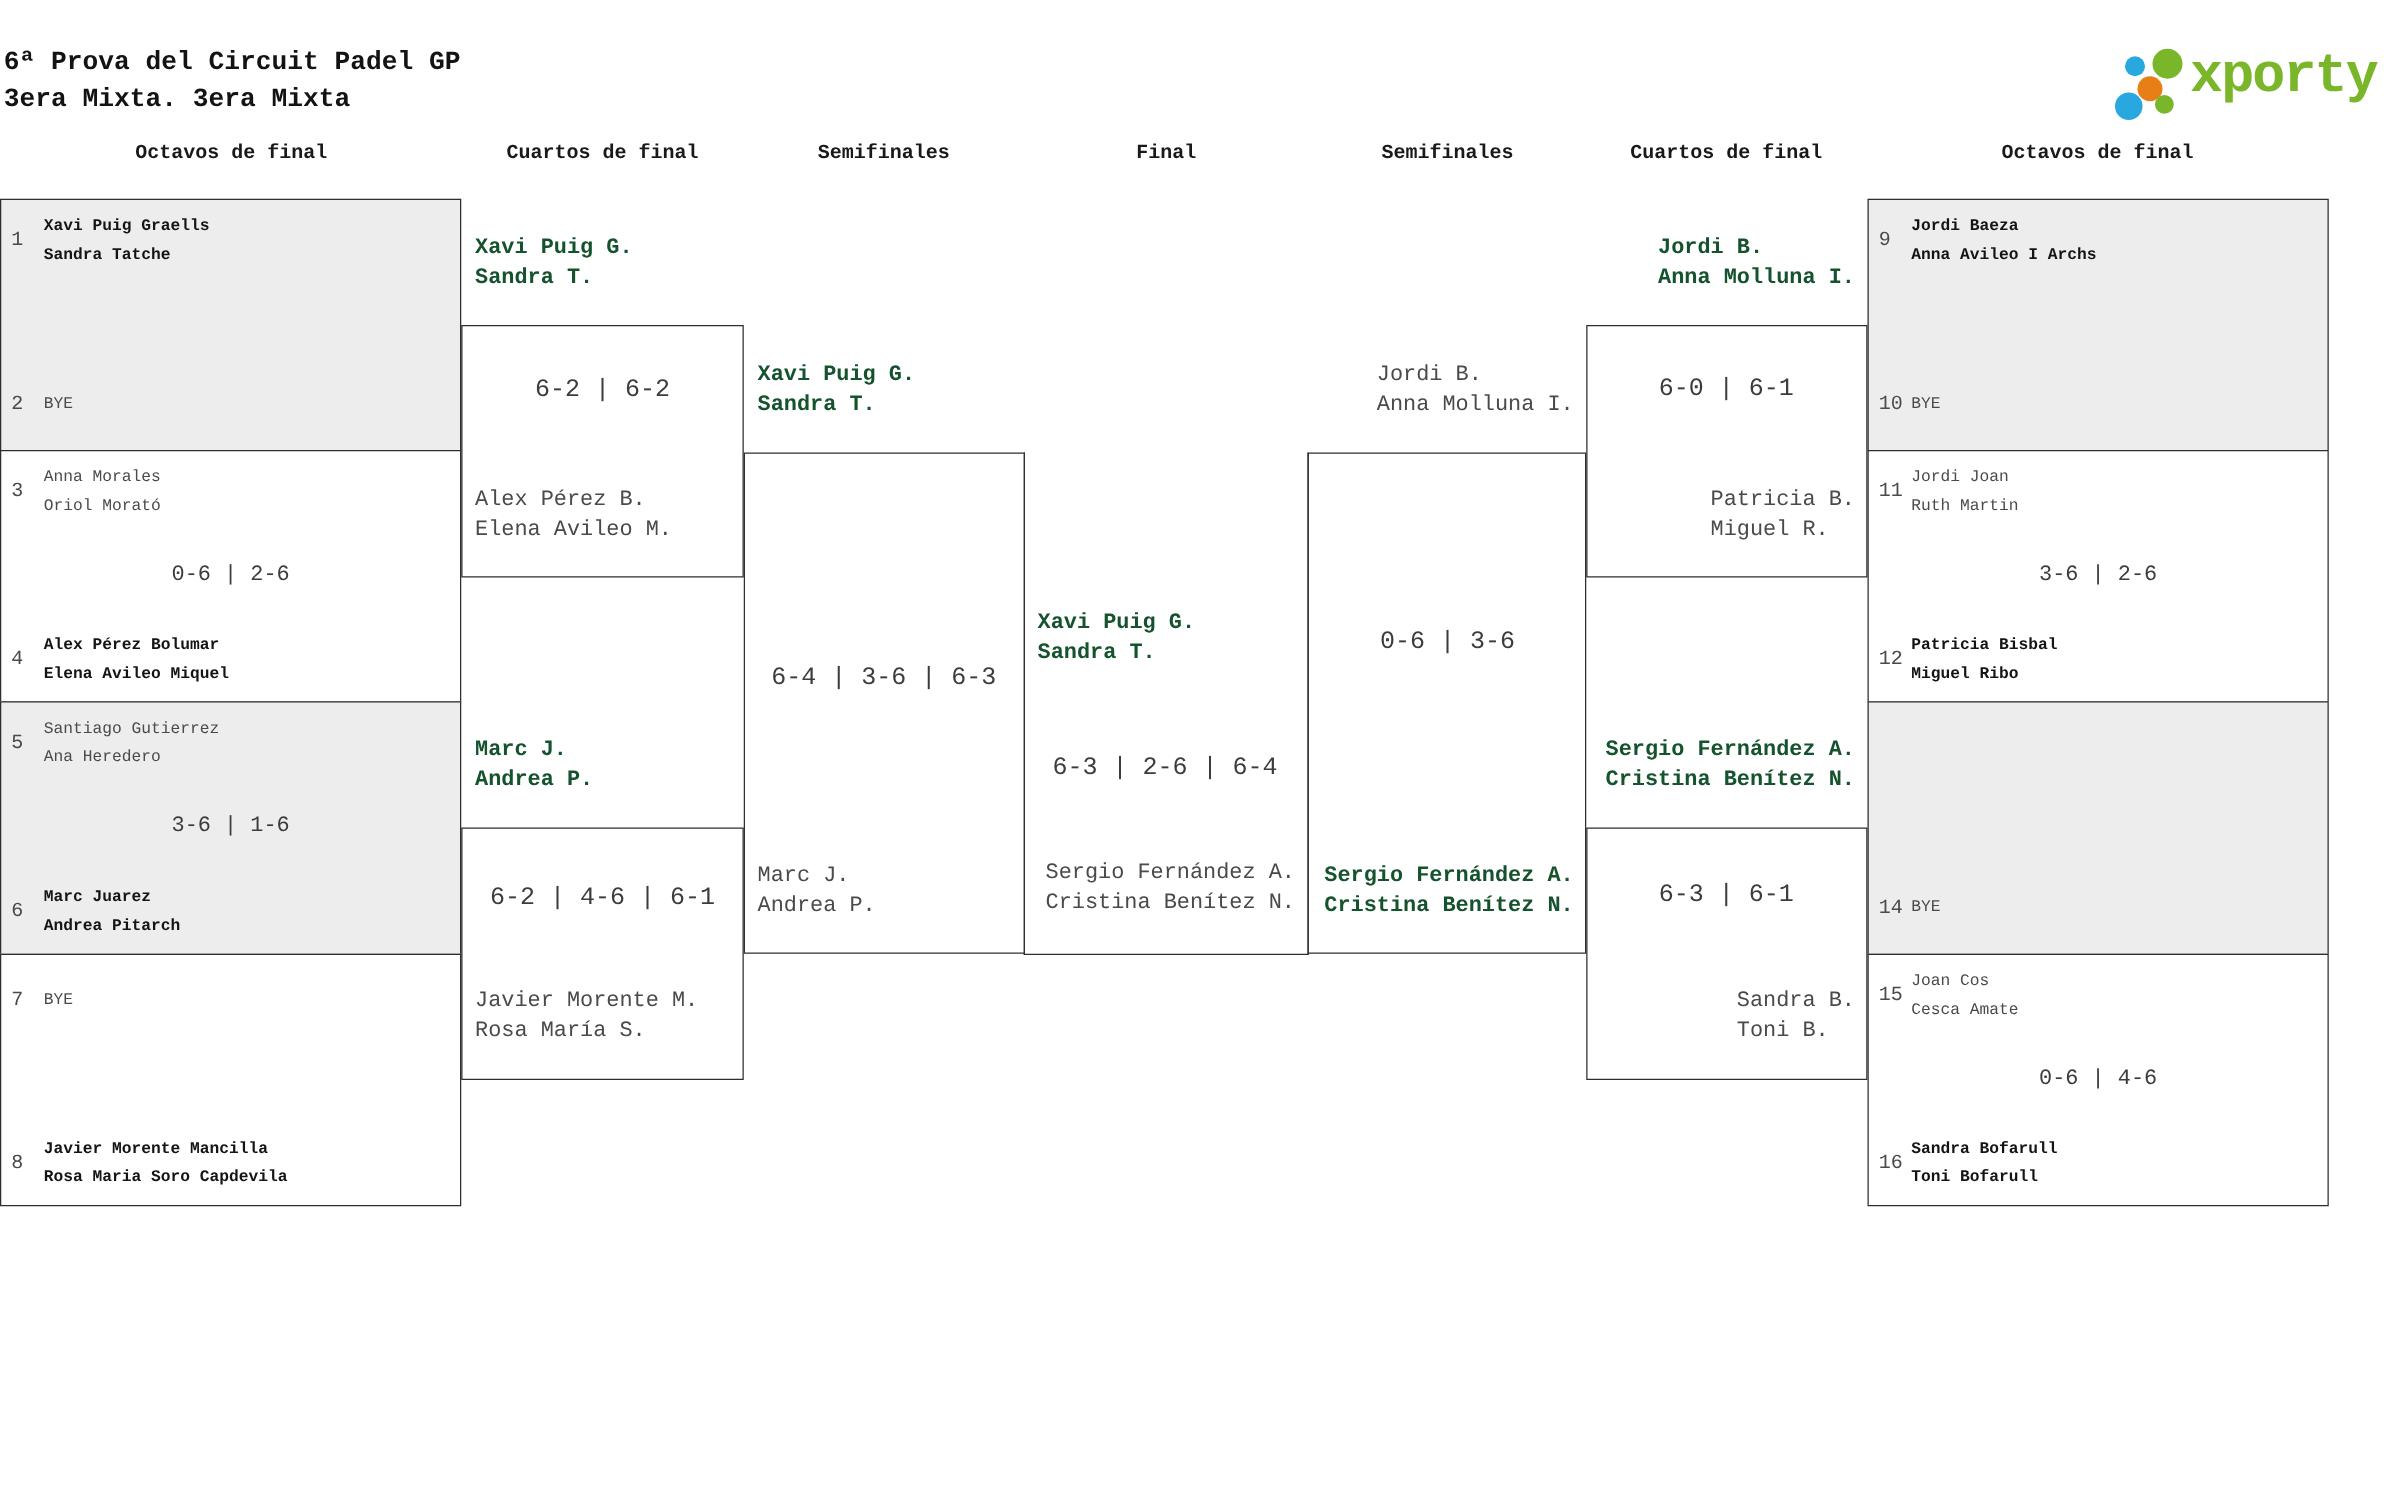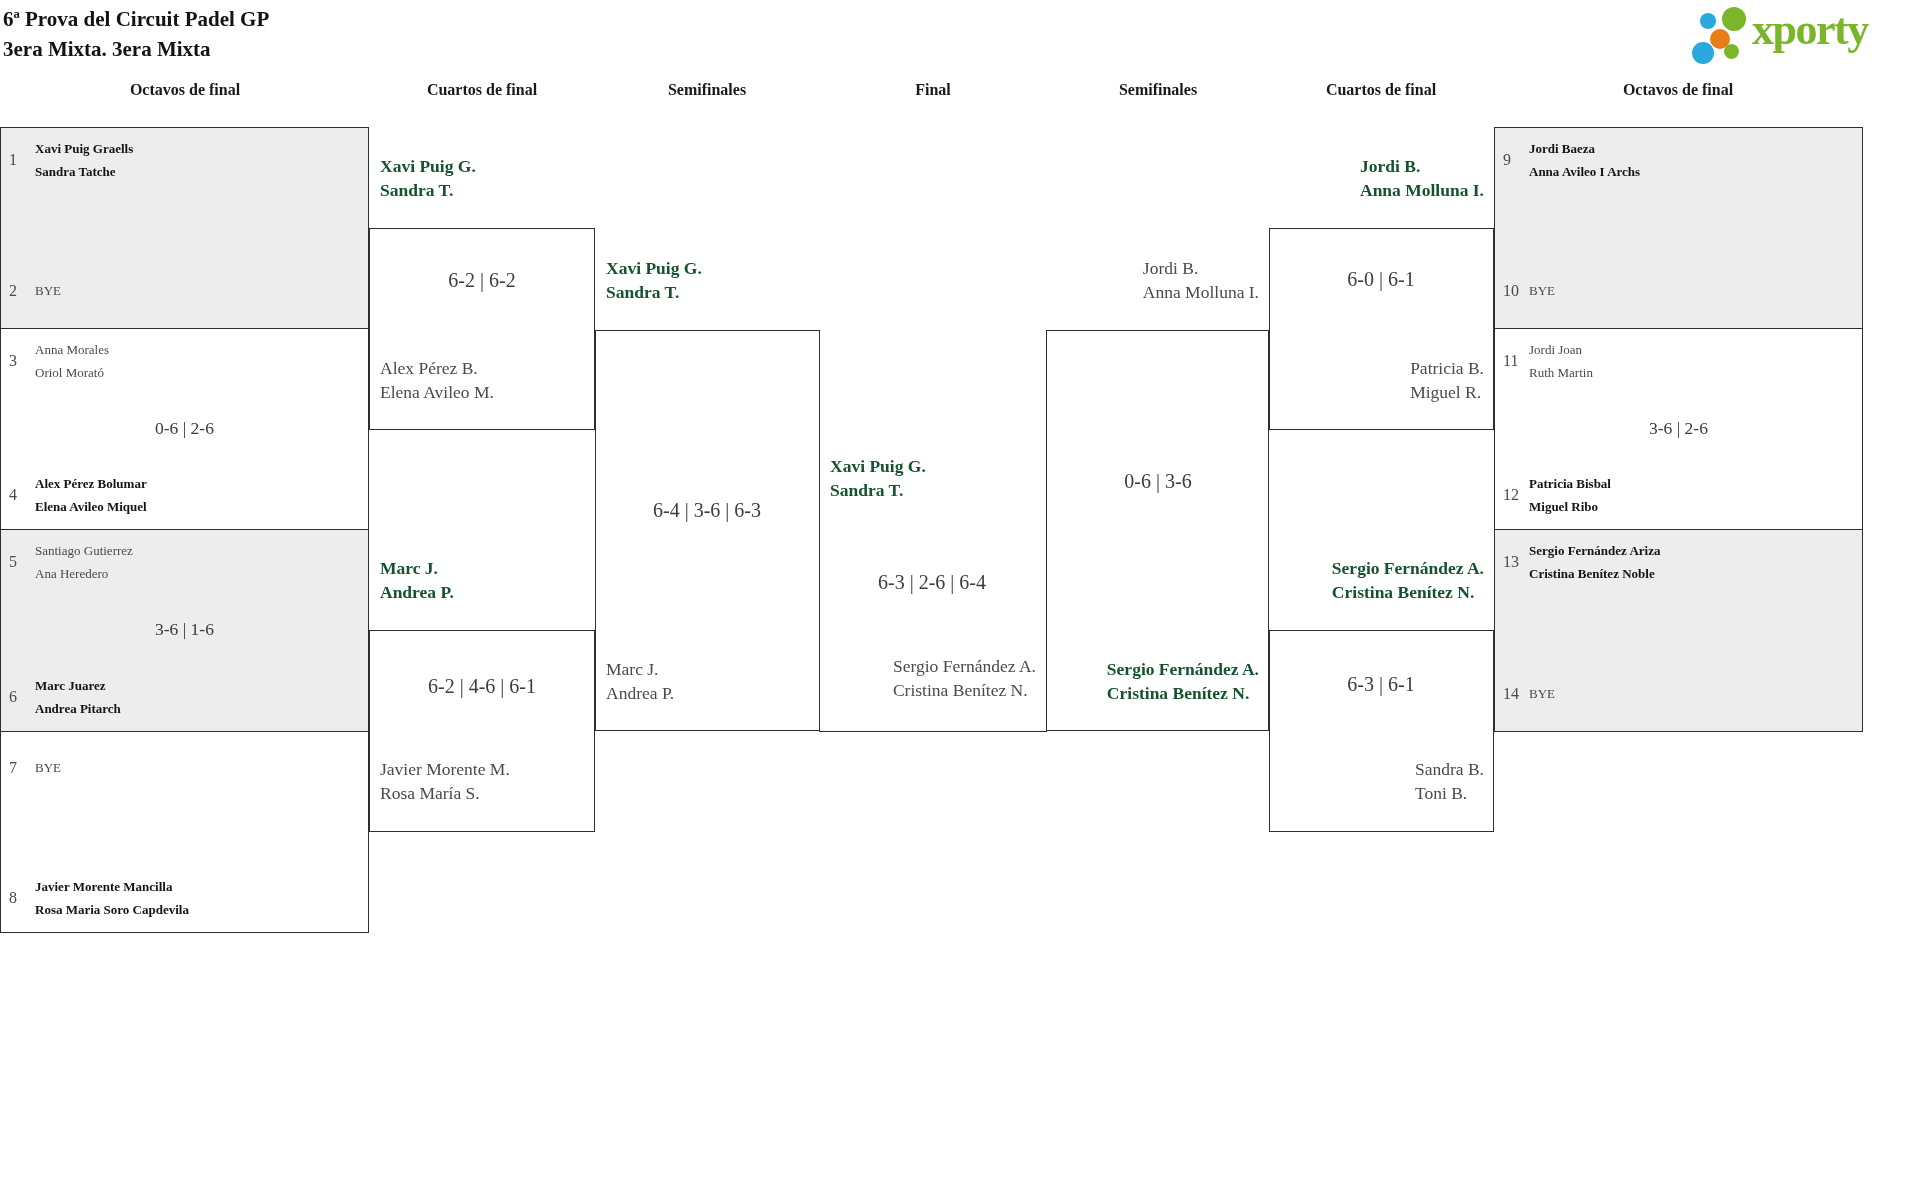--- a/index.html
+++ b/index.html
@@ -1,17 +1,17 @@
 <!DOCTYPE html>
 <html><head>
 <meta charset="utf-8">
 <style>
   html,body{margin:0;padding:0;background:#fff;}
   .page{position:relative;width:1920px;height:1055px;background:#ffffff;
-        font-family:Liberation Serif, serif;overflow:hidden;color:#141414;}
+        font-family:Liberation Mono, monospace;overflow:hidden;color:#141414;margin-top:32px;}
 
   
   .title{position:absolute;left:3px;top:4px;font-size:21px;font-weight:700;
          line-height:30px;color:#131313;}
 
   
   .logo{position:absolute;left:1690px;top:0;width:210px;height:70px;}
   .dot{position:absolute;border-radius:50%;}
   .d1{left:10px;top:13px;width:16px;height:16px;background:#29a8e0;}
   .d2{left:32px;top:7px;width:24px;height:24px;background:#7ab62a;}
@@ -175,35 +175,45 @@
     <div class="team tbot">
       <span class="seed">12</span>
       <span class="names w">
         <span class="nl">Patricia Bisbal</span>
           <span class="nl">Miguel Ribo</span>
       </span>
     </div>
   </div>
 
   <div class="cell gray" style="left:1494px;top:529px;width:369px;height:203px">
-    <div class="team ttop">
-      <span class="seed">13</span>
-      <span class="names w">
-        <span class="nl">Sergio Fernández Ariza</span>
-          <span class="nl">Cristina Benítez Noble</span>
-      </span>
-    </div>
     <div class="team tbot bye">
       <span class="seed">14</span>
       <span class="names">
           <span class="nl">BYE</span>
         </span>
     </div>
   </div>
 
+  <div class="cell" style="left:1494px;top:731px;width:369px;height:202px">
+    <div class="team ttop">
+      <span class="seed">15</span>
+      <span class="names">
+        <span class="nl">Joan Cos</span>
+          <span class="nl">Cesca Amate</span>
+      </span>
+    </div>
+    <div class="cscore">0-6 | 4-6</div>
+    <div class="team tbot">
+      <span class="seed">16</span>
+      <span class="names w">
+        <span class="nl">Sandra Bofarull</span>
+          <span class="nl">Toni Bofarull</span>
+      </span>
+    </div>
+  </div>
 
   <div class="rect" style="left:369px;top:228px;width:226px;height:202px"></div>
   <div class="rect" style="left:369px;top:630px;width:226px;height:202px"></div>
   <div class="rect" style="left:595px;top:330px;width:225px;height:401px"></div>
   <div class="rect open-top" style="left:819px;top:330px;width:228px;height:402px"></div>
   <div class="rect" style="left:1046px;top:330px;width:223px;height:401px"></div>
   <div class="rect" style="left:1269px;top:228px;width:225px;height:202px"></div>
   <div class="rect" style="left:1269px;top:630px;width:225px;height:202px"></div>
 
   <div class="lab w" style="left:380px;top:155px">

